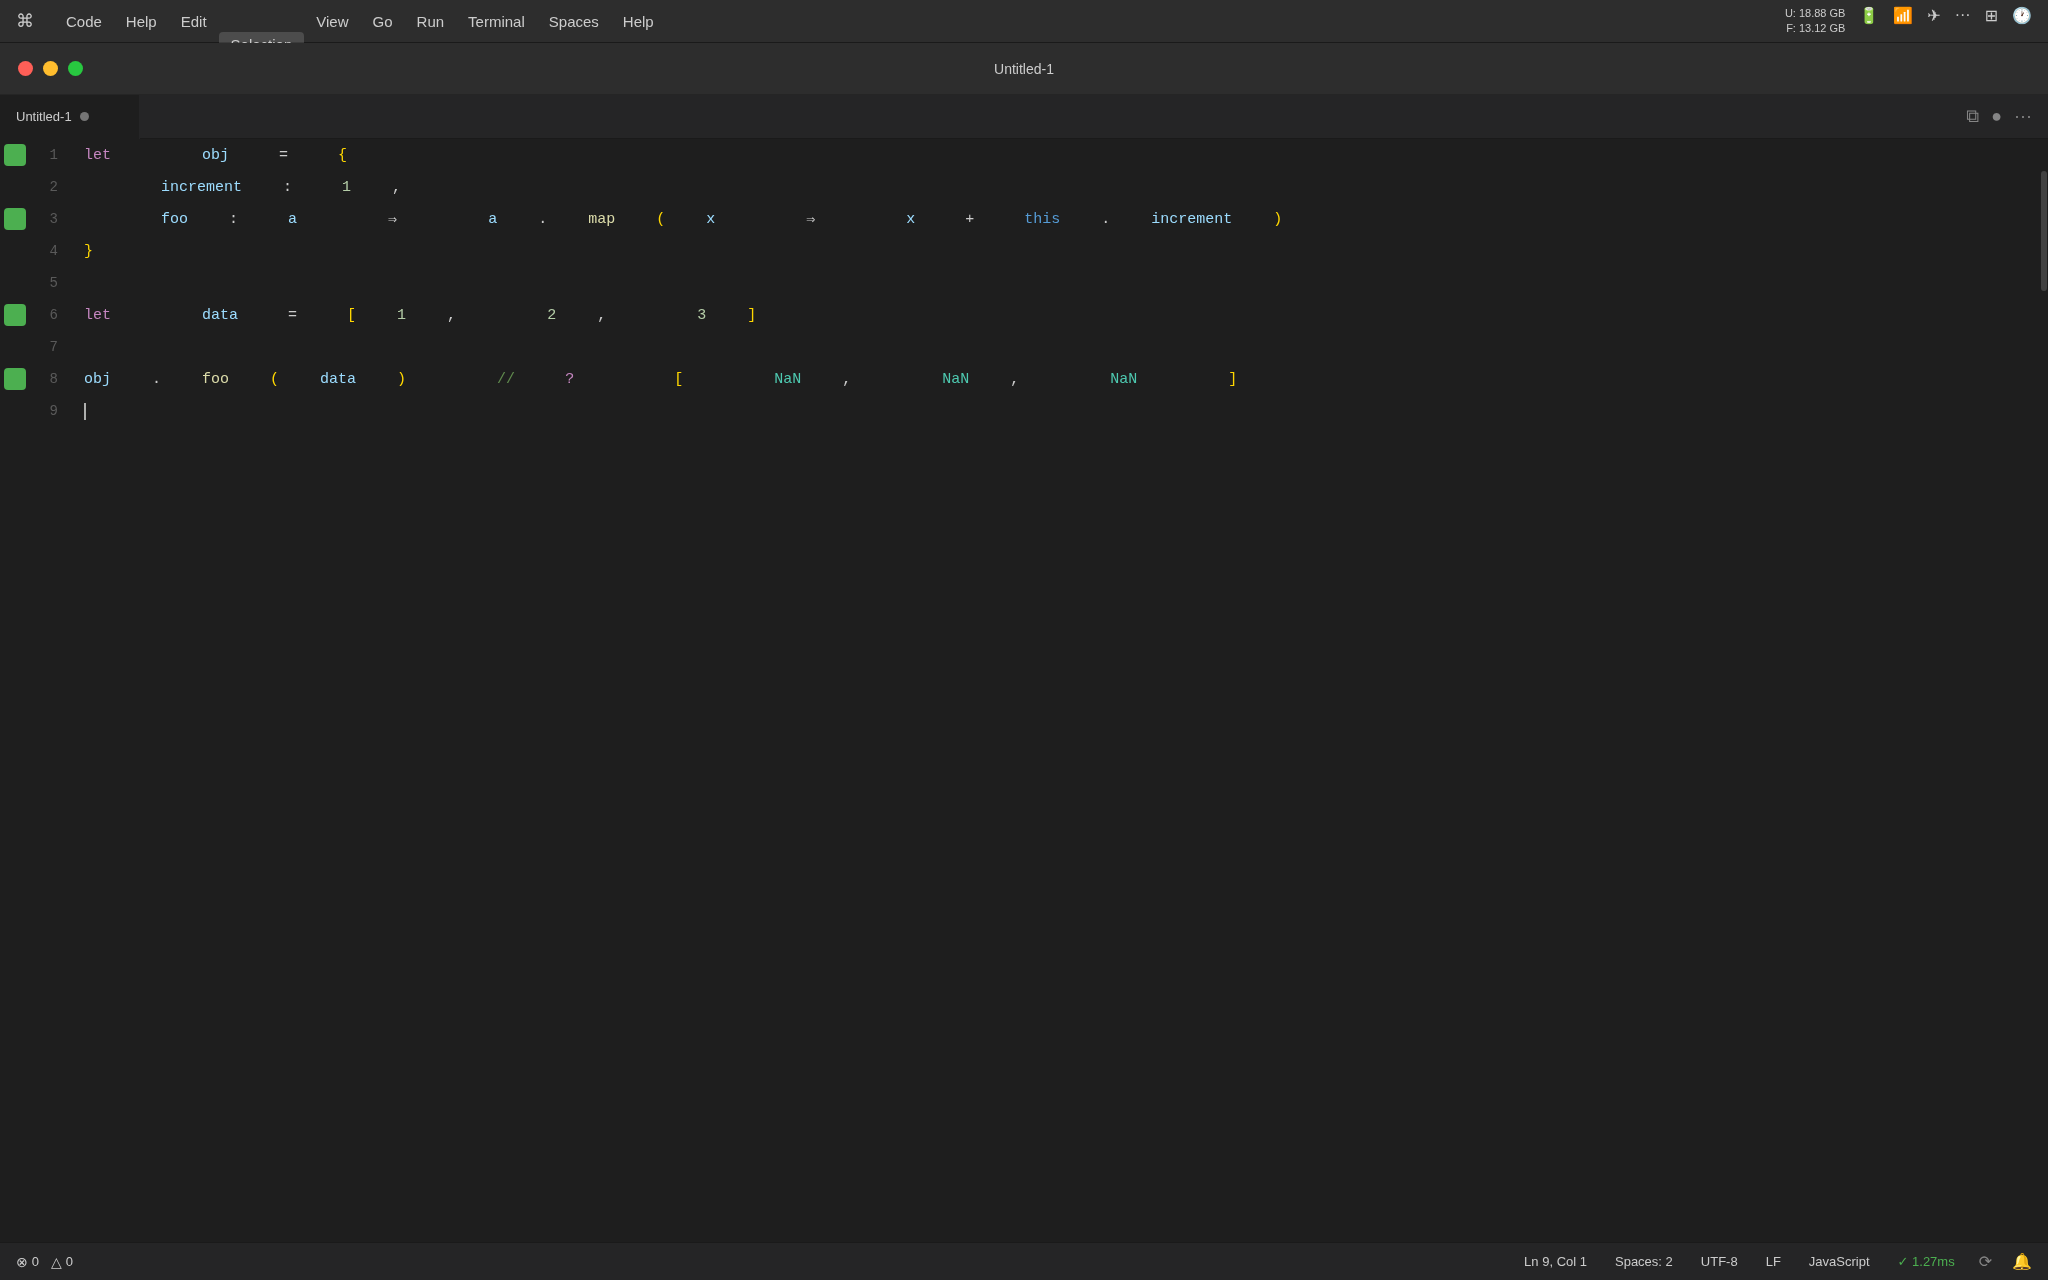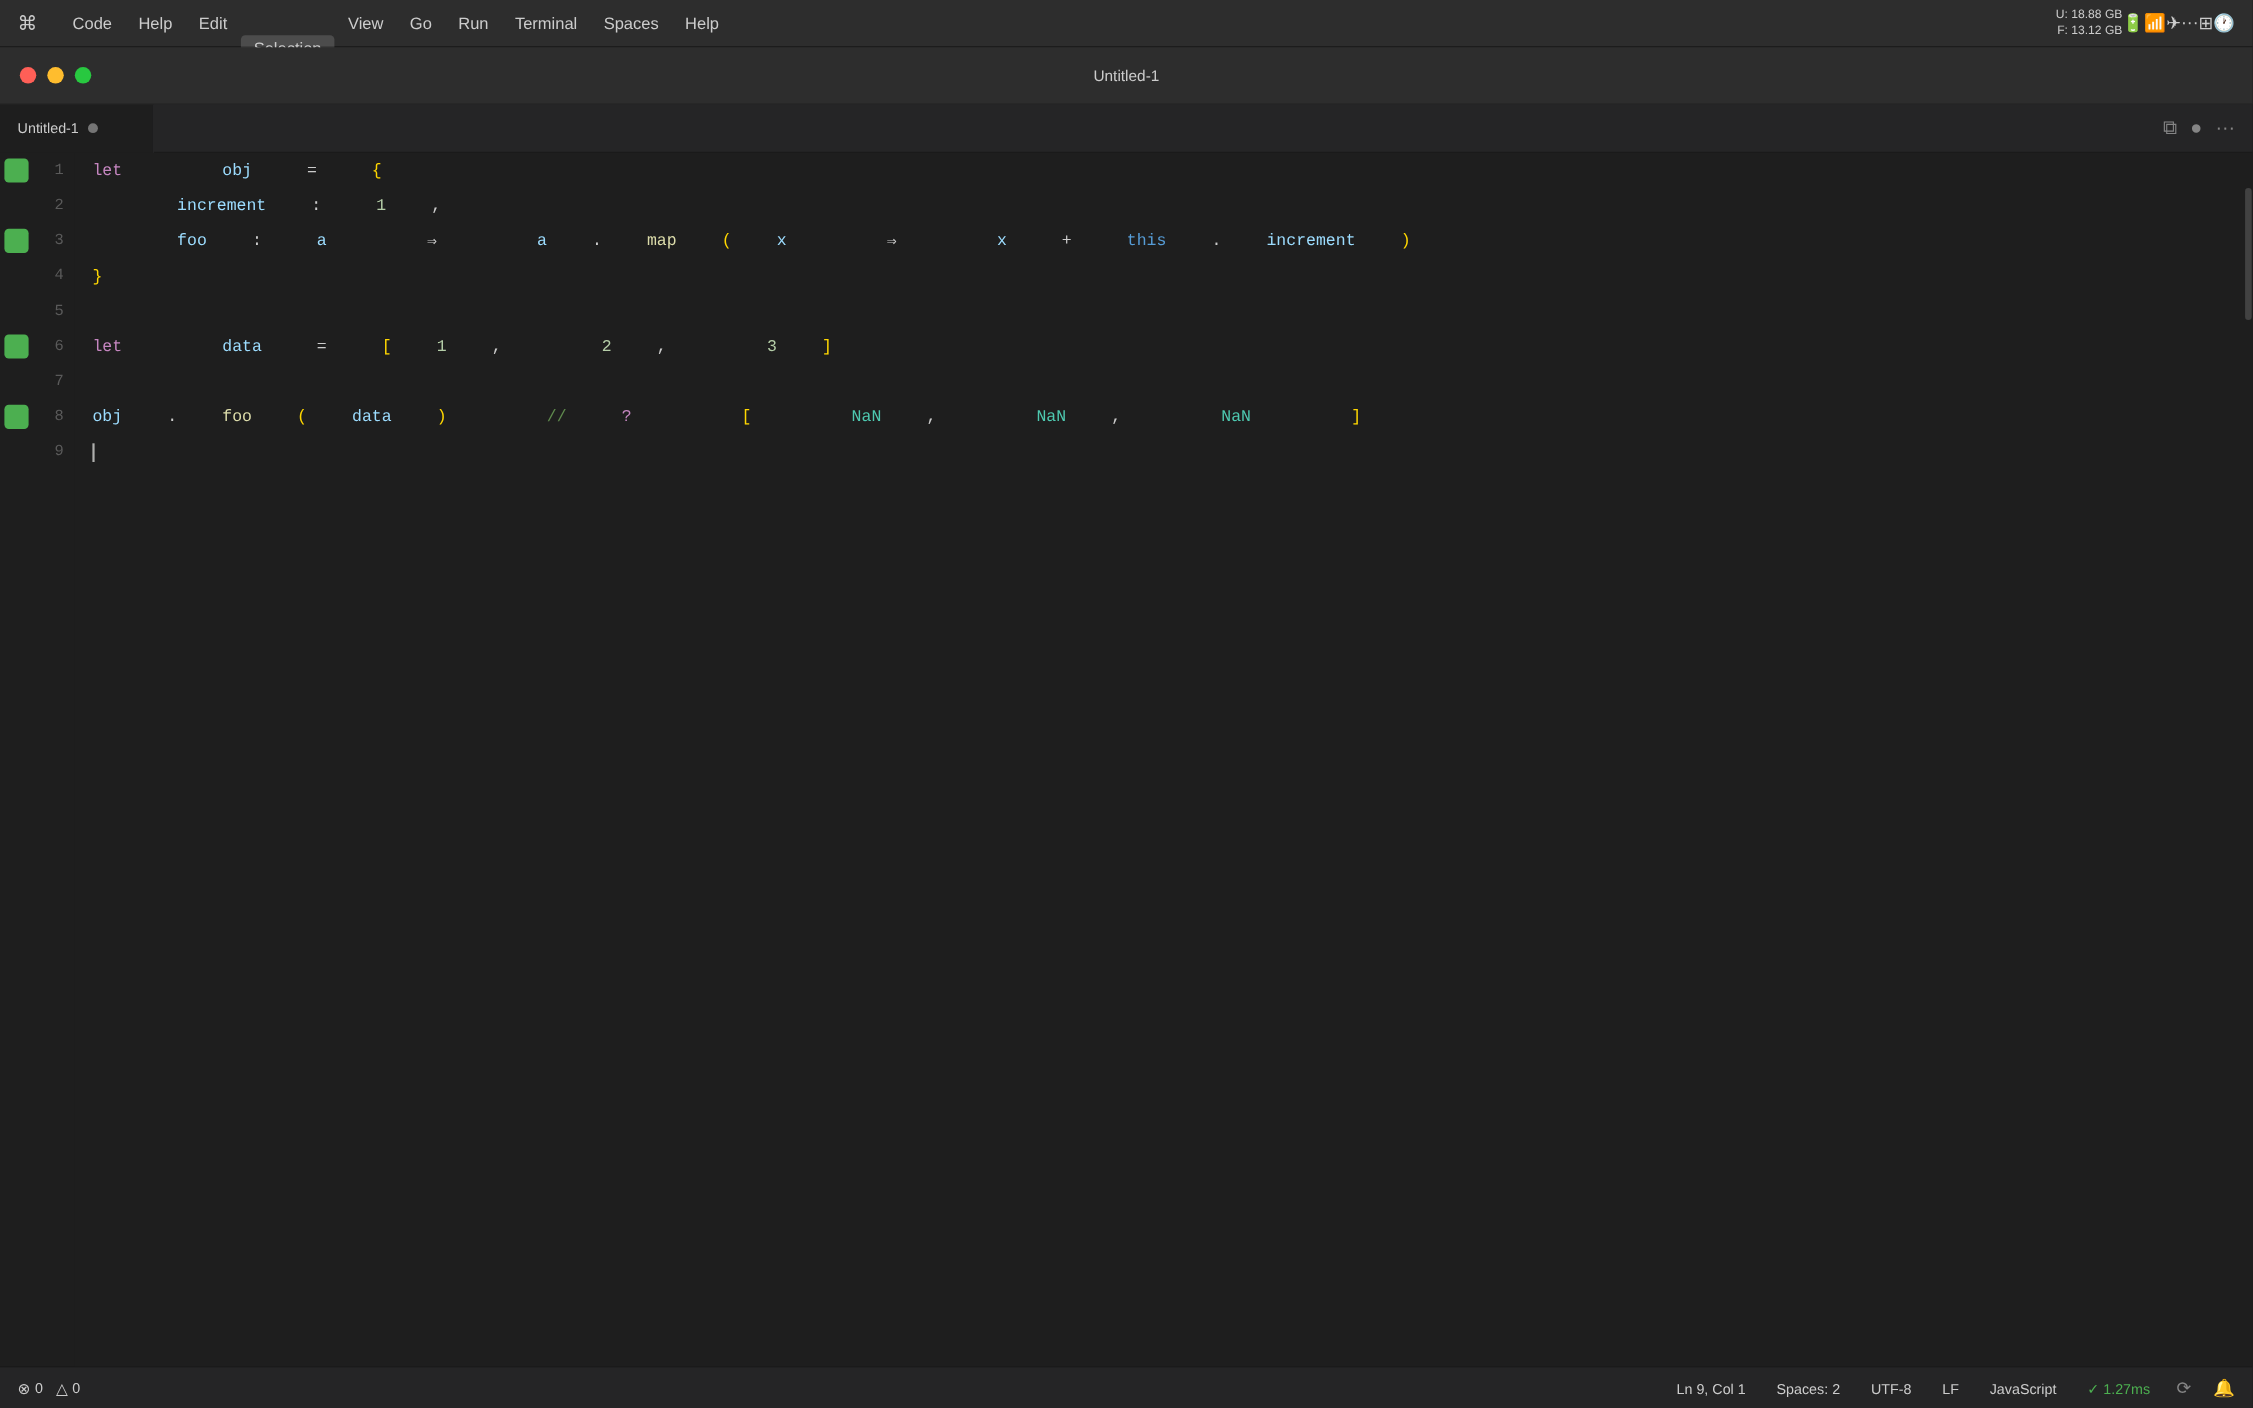--- a/index.html
+++ b/index.html
@@ -42,21 +42,22 @@
     }
 
     .menu-item.active {
       background: rgba(255,255,255,0.15);
       margin-top: 46px;
     }
 
     .menubar-right {
       margin-left: auto;
       display: flex;
-      align-items: center;
+      align-items: flex-start;
+      gap: 14px;
       font-size: 12px;
       color: #cccccc;
     }
 
     .sys-info {
       font-size: 11px;
       line-height: 1.4;
       text-align: right;
     }
 

